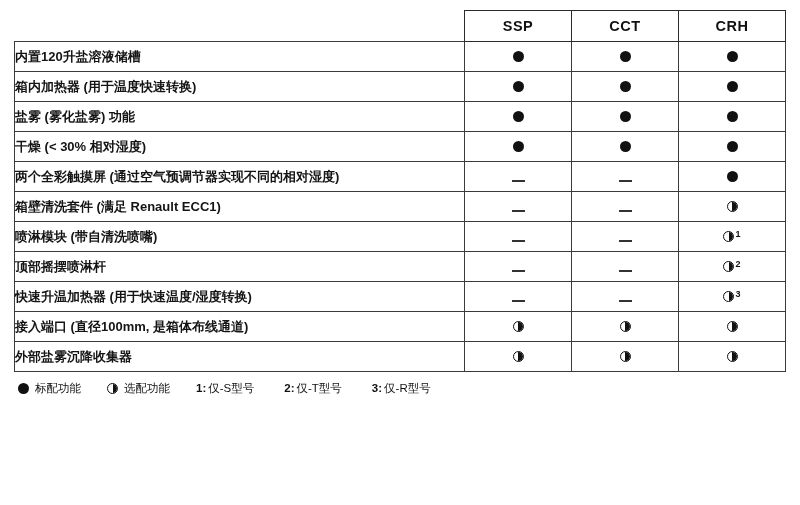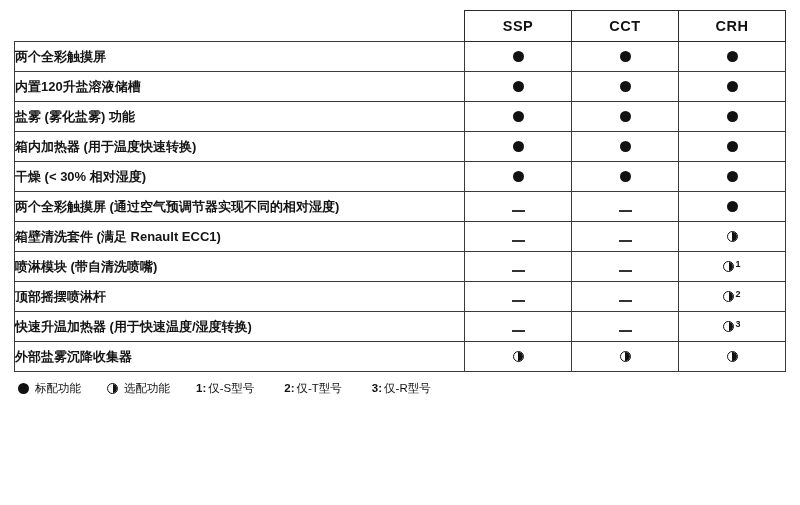--- a/index.html
+++ b/index.html
@@ -177,68 +177,56 @@
     <thead>
       <tr class="hdr-row">
         <td class="hdr-blank"></td>
         <td class="hdr-cell">SSP</td>
         <td class="hdr-cell">CCT</td>
         <td class="hdr-cell last">CRH</td>
       </tr>
     </thead>
     <tbody id="table-body">
         <tr class="data-row">
-          <td class="feat">两个全彩触摸屏</td>
-          <td class="mark"><span class="glyph-wrap">
-              <span class="dot-full"></span>
-            </span></td>
-          <td class="mark"><span class="glyph-wrap">
-              <span class="dot-full"></span>
-            </span></td>
-          <td class="mark last"><span class="glyph-wrap">
-              <span class="dot-full"></span>
-            </span></td>
-        </tr>
-        <tr class="data-row">
           <td class="feat">内置120升盐溶液储槽</td>
           <td class="mark"><span class="glyph-wrap">
               <span class="dot-full"></span>
             </span></td>
           <td class="mark"><span class="glyph-wrap">
               <span class="dot-full"></span>
             </span></td>
           <td class="mark last"><span class="glyph-wrap">
               <span class="dot-full"></span>
             </span></td>
         </tr>
         <tr class="data-row">
+          <td class="feat">箱内加热器 (用于温度快速转换)</td>
+          <td class="mark"><span class="glyph-wrap">
+              <span class="dot-full"></span>
+            </span></td>
+          <td class="mark"><span class="glyph-wrap">
+              <span class="dot-full"></span>
+            </span></td>
+          <td class="mark last"><span class="glyph-wrap">
+              <span class="dot-full"></span>
+            </span></td>
+        </tr>
+        <tr class="data-row">
           <td class="feat">盐雾 (雾化盐雾) 功能</td>
           <td class="mark"><span class="glyph-wrap">
               <span class="dot-full"></span>
             </span></td>
           <td class="mark"><span class="glyph-wrap">
               <span class="dot-full"></span>
             </span></td>
           <td class="mark last"><span class="glyph-wrap">
               <span class="dot-full"></span>
             </span></td>
         </tr>
         <tr class="data-row">
-          <td class="feat">箱内加热器 (用于温度快速转换)</td>
-          <td class="mark"><span class="glyph-wrap">
-              <span class="dot-full"></span>
-            </span></td>
-          <td class="mark"><span class="glyph-wrap">
-              <span class="dot-full"></span>
-            </span></td>
-          <td class="mark last"><span class="glyph-wrap">
-              <span class="dot-full"></span>
-            </span></td>
-        </tr>
-        <tr class="data-row">
           <td class="feat">干燥 (&lt; 30% 相对湿度)</td>
           <td class="mark"><span class="glyph-wrap">
               <span class="dot-full"></span>
             </span></td>
           <td class="mark"><span class="glyph-wrap">
               <span class="dot-full"></span>
             </span></td>
           <td class="mark last"><span class="glyph-wrap">
               <span class="dot-full"></span>
             </span></td>
@@ -297,20 +285,32 @@
           <td class="feat">快速升温加热器 (用于快速温度/湿度转换)</td>
           <td class="mark"><span class="glyph-wrap">
               <span class="dash"></span>
             </span></td>
           <td class="mark"><span class="glyph-wrap">
               <span class="dash"></span>
             </span></td>
           <td class="mark last"><span class="glyph-wrap">
               <span class="dot-half"></span>
               <span class="sup">3</span>
+            </span></td>
+        </tr>
+        <tr class="data-row">
+          <td class="feat">接入端口 (直径100mm, 是箱体布线通道)</td>
+          <td class="mark"><span class="glyph-wrap">
+              <span class="dot-half"></span>
+            </span></td>
+          <td class="mark"><span class="glyph-wrap">
+              <span class="dot-half"></span>
+            </span></td>
+          <td class="mark last"><span class="glyph-wrap">
+              <span class="dot-half"></span>
             </span></td>
         </tr>
         <tr class="data-row">
           <td class="feat">外部盐雾沉降收集器</td>
           <td class="mark"><span class="glyph-wrap">
               <span class="dot-half"></span>
             </span></td>
           <td class="mark"><span class="glyph-wrap">
               <span class="dot-half"></span>
             </span></td>

